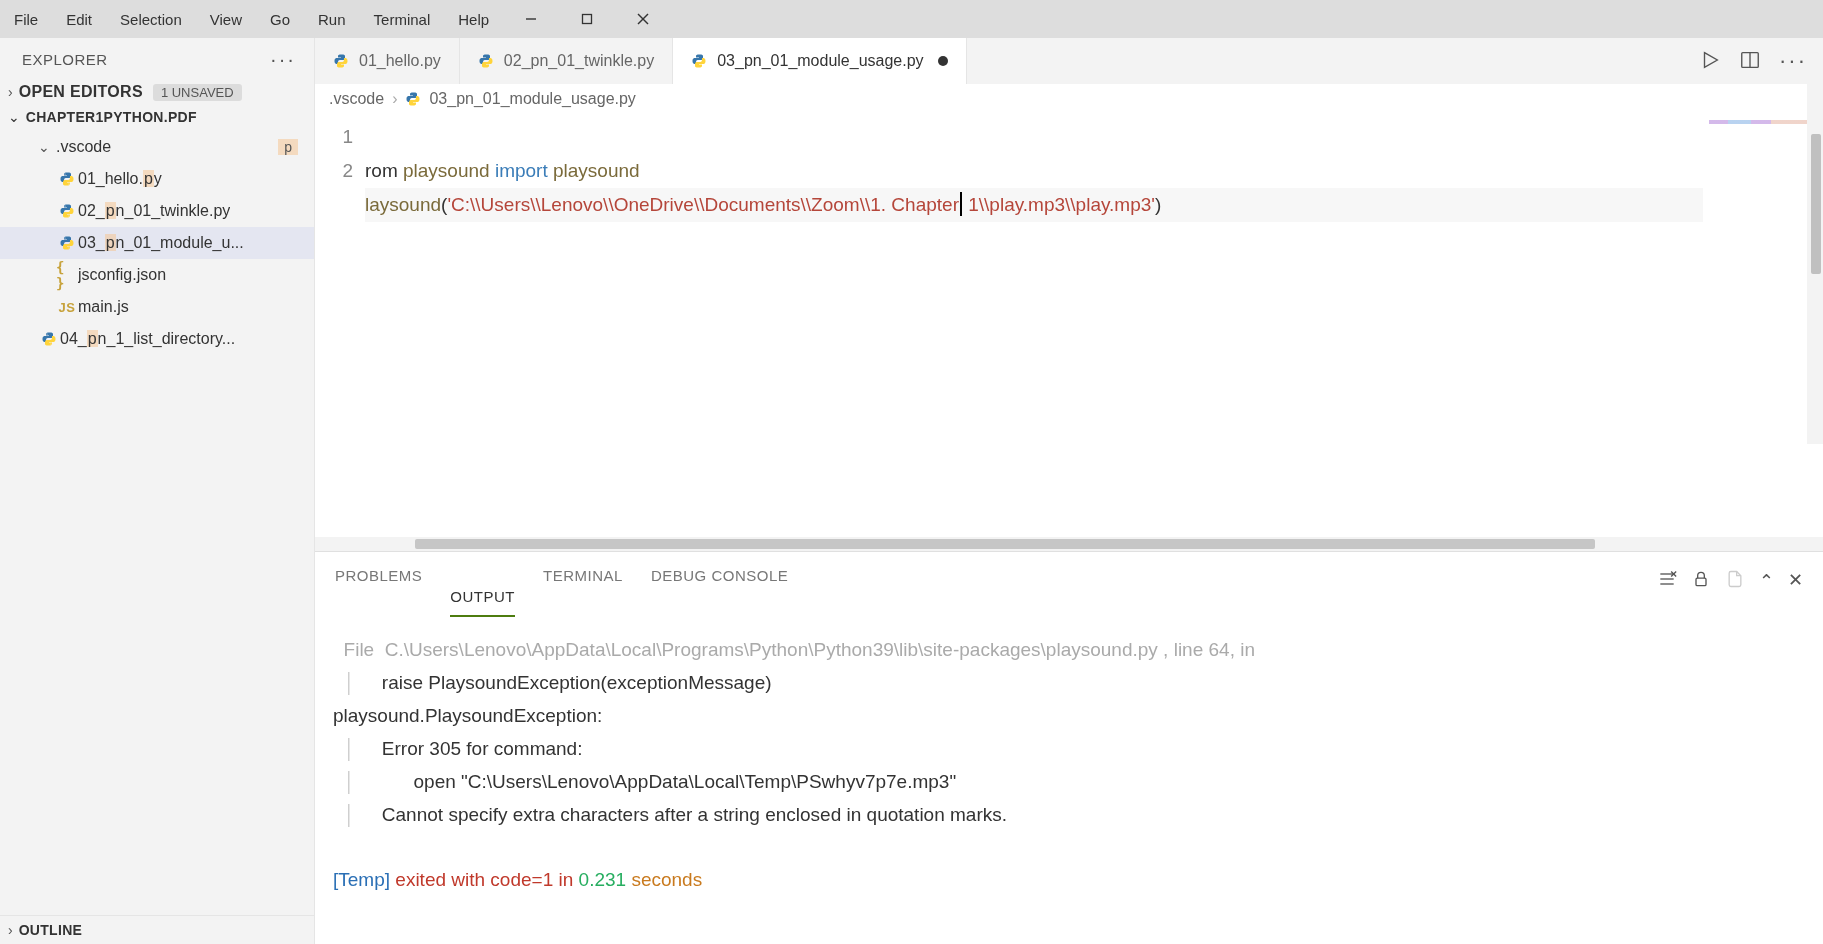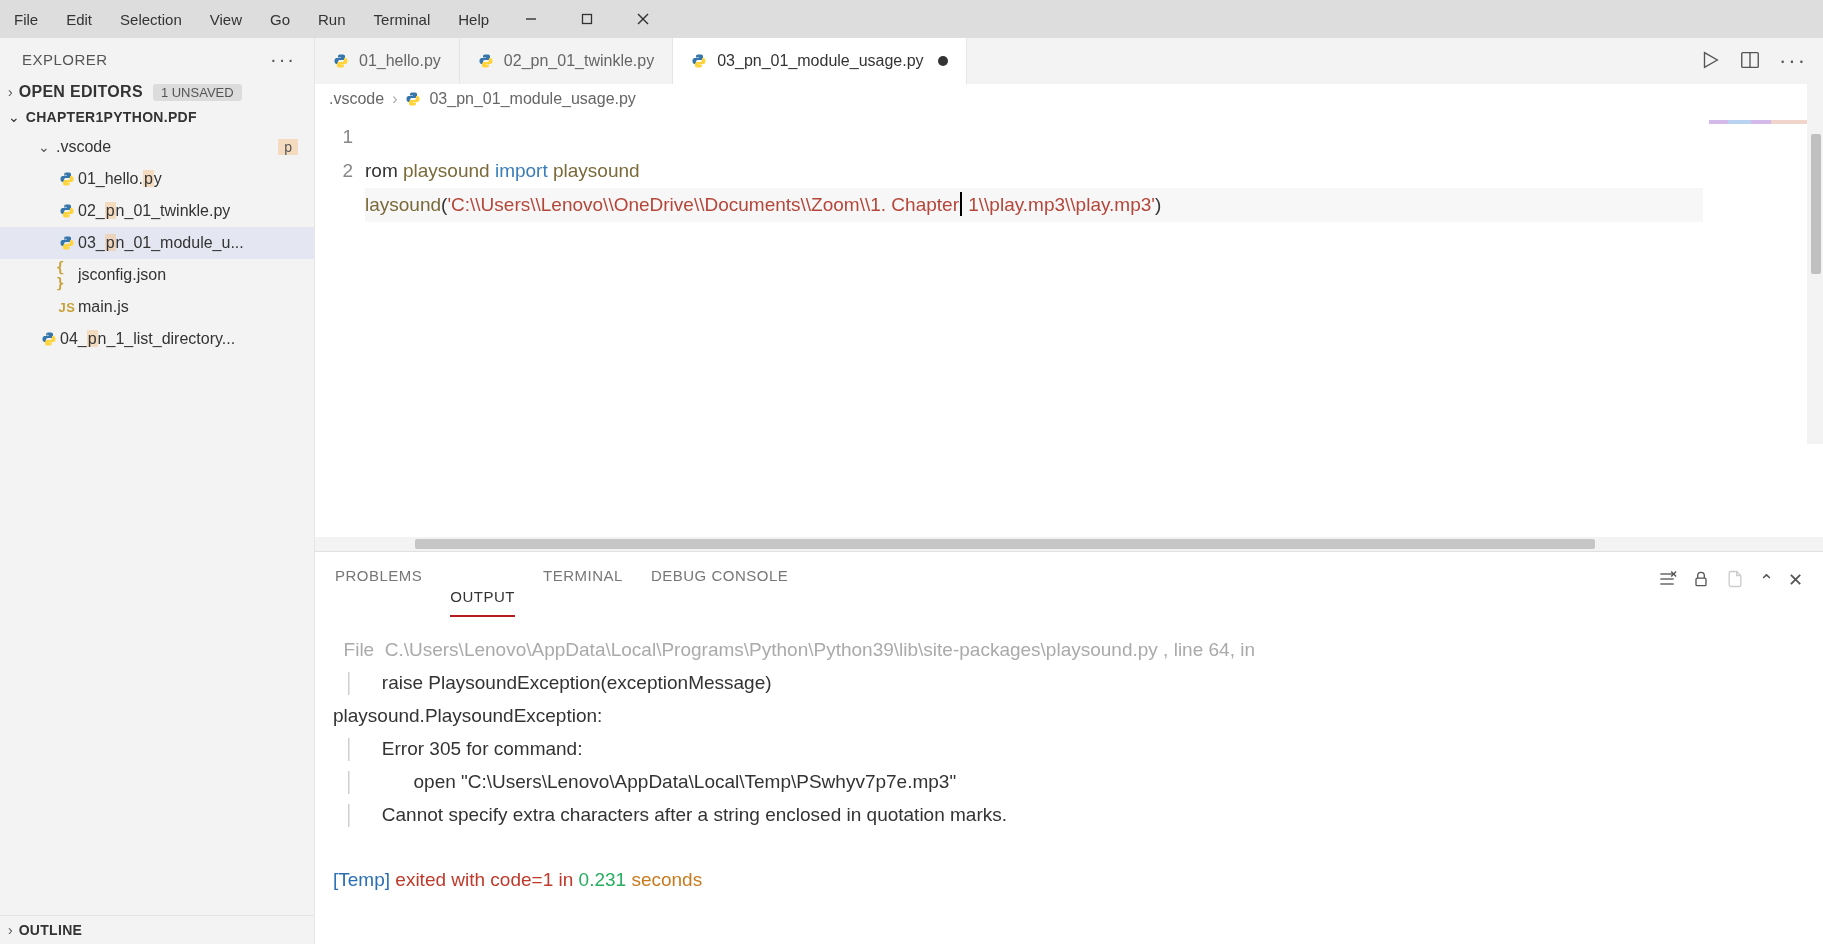--- a/index.html
+++ b/index.html
@@ -71,21 +71,21 @@
 .minimap { position:absolute; top:0; right:0; width:120px; height:100%; background:#fff; }
 .minimap-line { position:absolute; top:6px; left:6px; right:10px; height:4px; background:linear-gradient(90deg,#b78bdc 0 18%,#8ab5e6 18% 40%,#b78bdc 40% 60%,#e6b8a8 60% 100%); opacity:.6; }
 .hscroll { height:14px; background:#f3f3f3; position:relative; }
 .hscroll .thumb { position:absolute; left:100px; top:2px; height:10px; width:1180px; background:#c6c6c6; border-radius:2px; }
 .vscroll-editor { position:absolute; right:0; top:46px; width:16px; height:360px; background:#f3f3f3; }
 .vscroll-editor .thumb { position:absolute; right:2px; top:50px; width:10px; height:140px; background:#c0c0c0; border-radius:2px; }
 
 .panel { height:393px; border-top:1px solid #e0e0e0; display:flex; flex-direction:column; }
 .panel-tabs { display:flex; align-items:center; gap:28px; padding:10px 20px 0 20px; height:46px; }
 .ptab { color:#777; font-size:15px; letter-spacing:0.5px; padding-bottom:10px; }
-.ptab.active { color:#333; border-bottom:2px solid #b91c1c;margin-top:44px; }
+.ptab.active { color:#333; border-bottom:2px solid #4d7c0f;margin-top:44px; }
 .panel-right { margin-left:auto; display:flex; align-items:center; gap:14px; }
 .panel-right select { border:1px solid #ccc; padding:4px 30px 4px 10px; font-size:17px; height:34px; width:270px; appearance:none; background:#fff; }
 .panel-right .selwrap { position:relative; }
 .panel-right .selwrap::after { content:"⌄"; position:absolute; right:10px; top:4px; color:#666; font-size:18px; }
 .panel-right svg { width:20px; height:20px; stroke:#555; fill:none; stroke-width:1.6; }
 .panel-right .disabled svg { stroke:#ccc; }
 .panel-right .caret-up { display:inline-block; transform:rotate(180deg); font-size:18px; color:#555; }
 .panel-right .x { font-size:18px; color:#555; }
 
 .panel-body { flex:1; padding:4px 18px; font-family:Consolas,"Courier New",monospace; font-size:19px; line-height:32px; color:#333; overflow:hidden; white-space:pre; }

